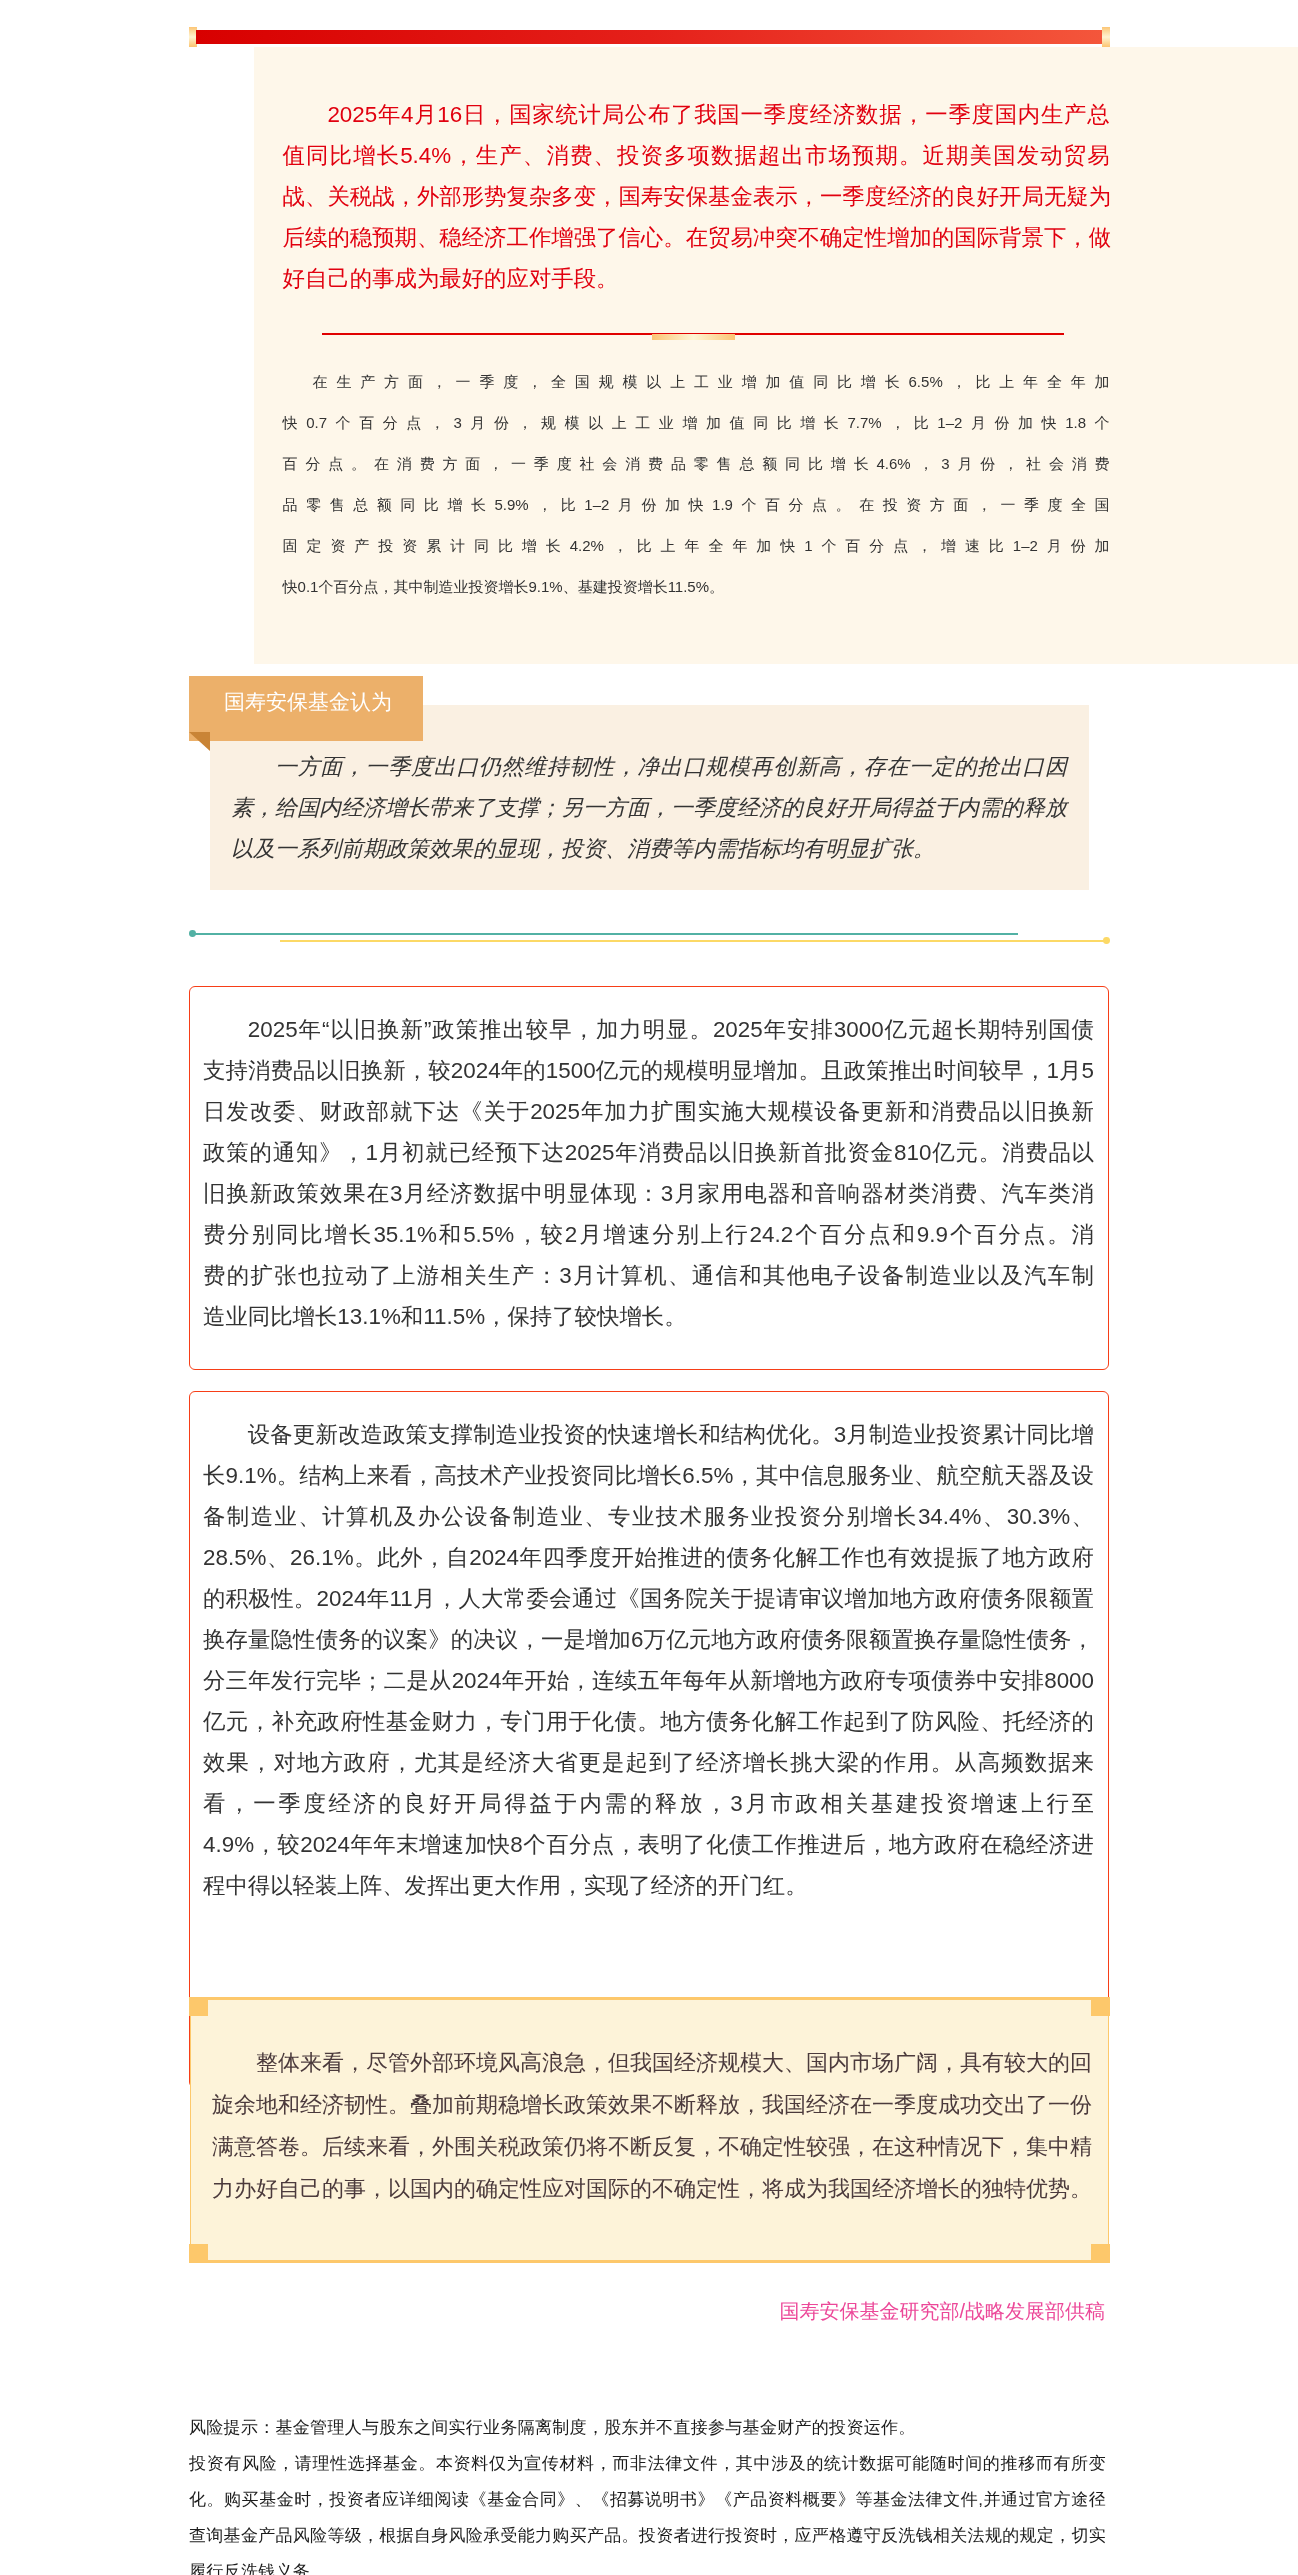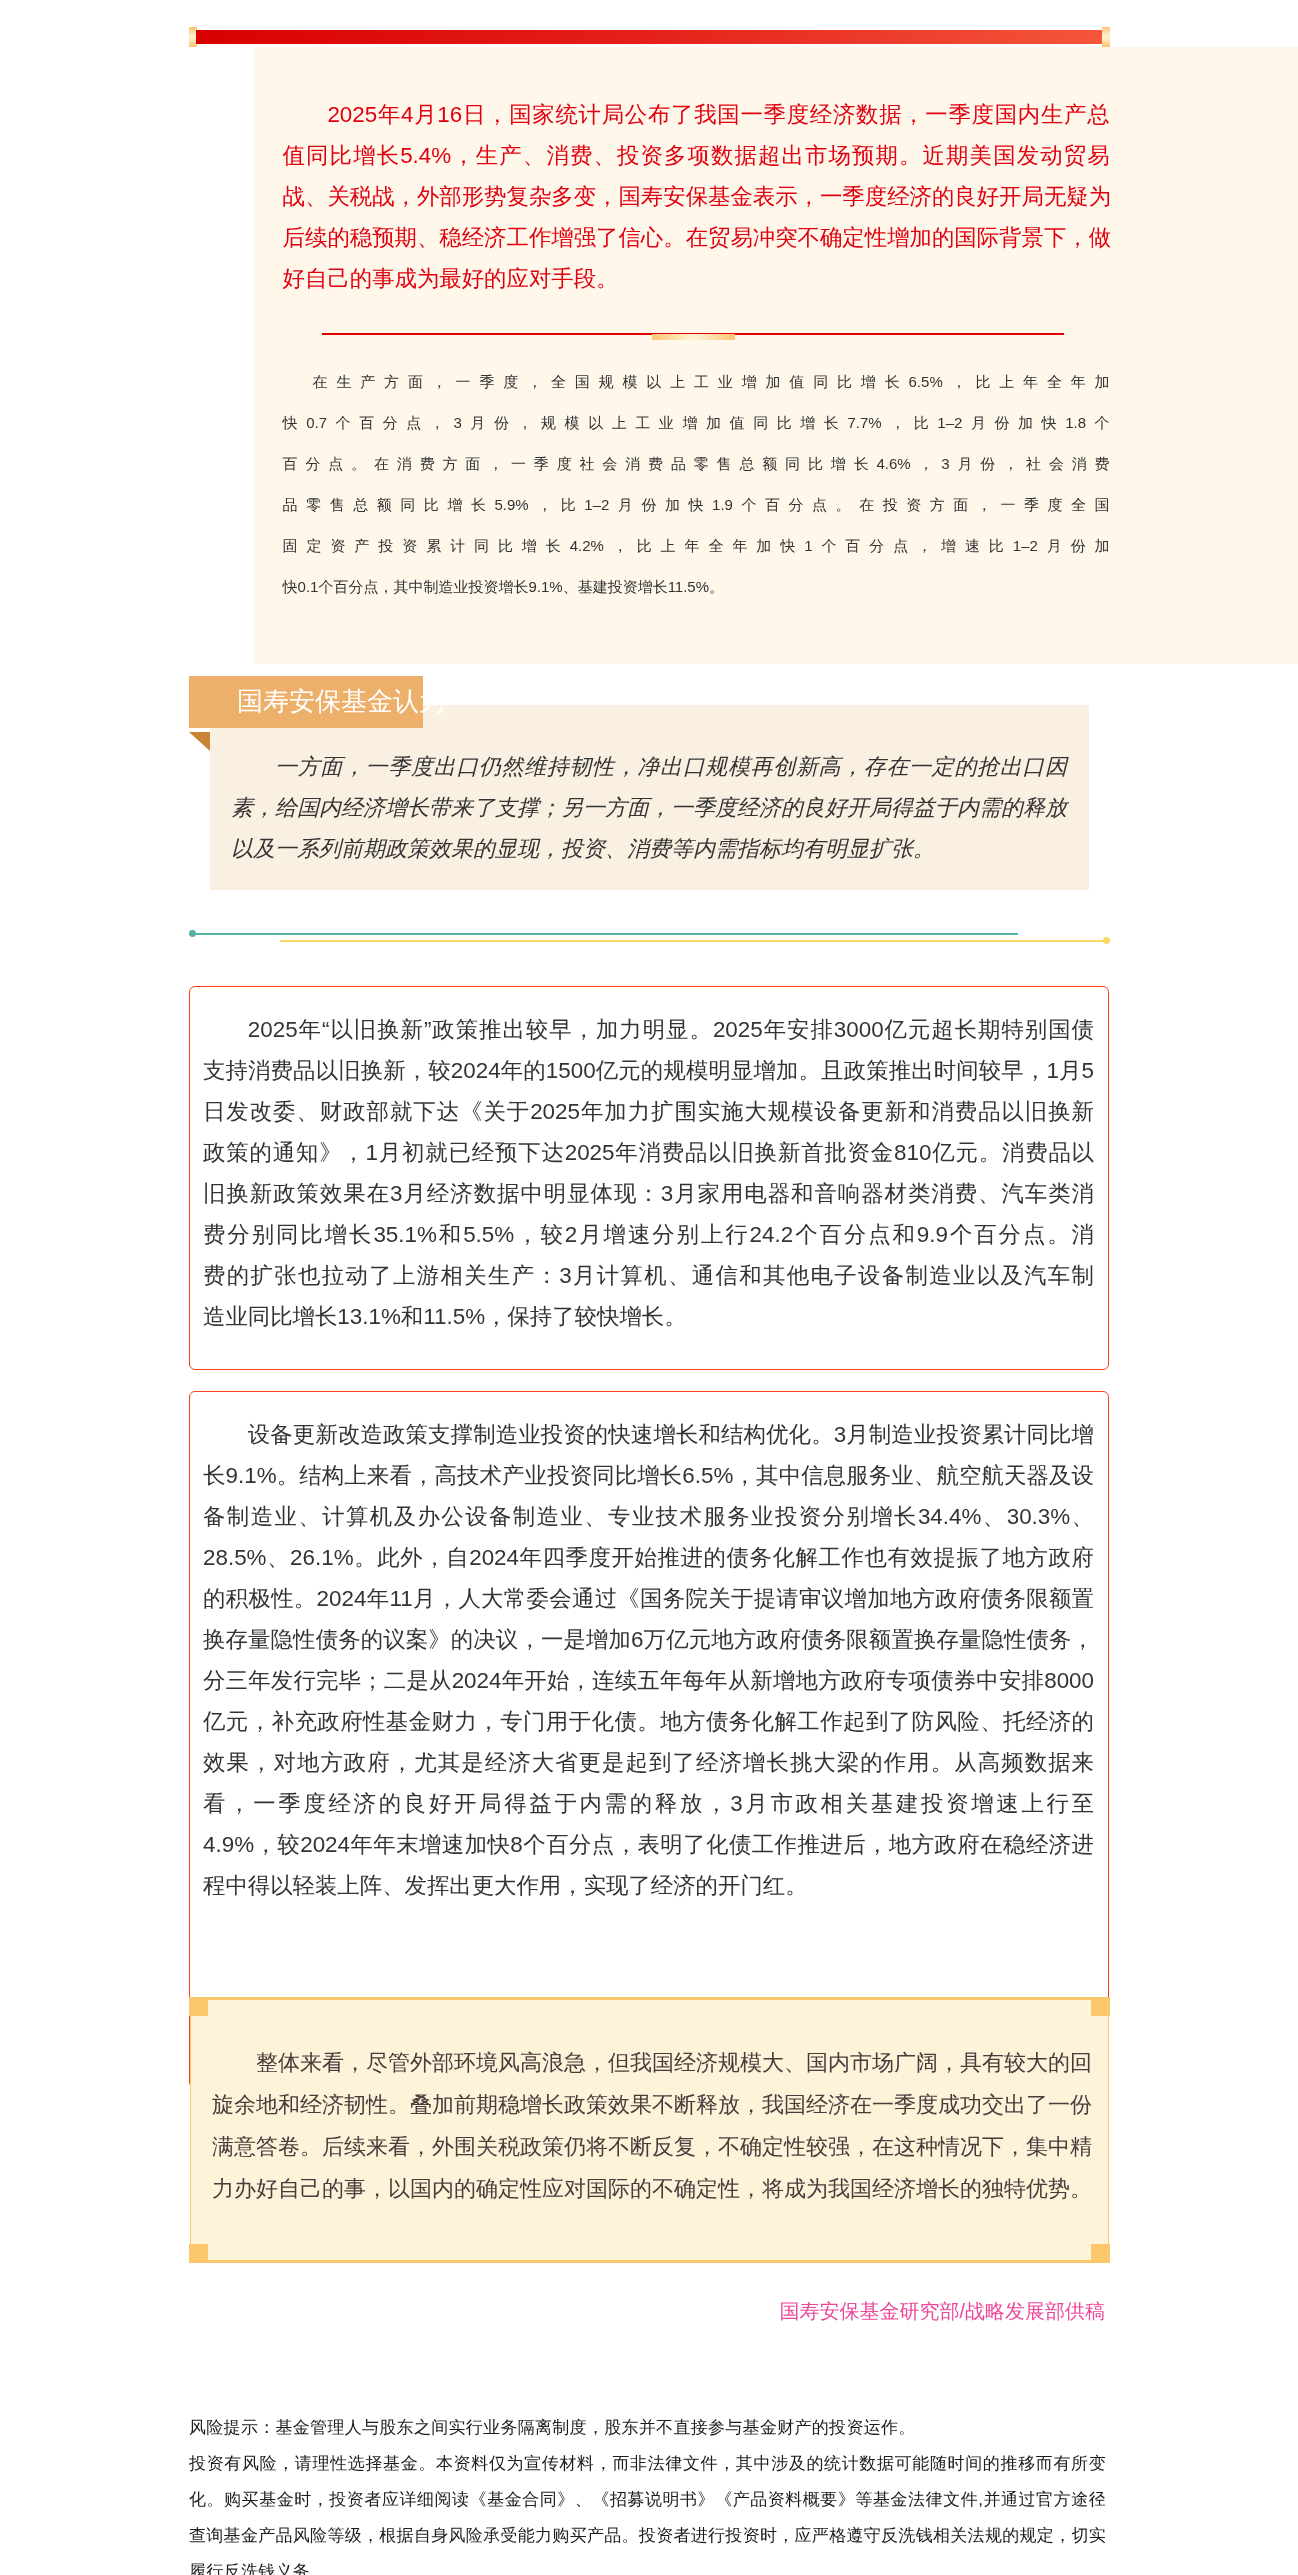--- a/index.html
+++ b/index.html
@@ -19,21 +19,21 @@
 
 #intro{left:209px;top:47px;width:1064px;height:617px;background:#fef7ea;margin-left:45px;}
 #intro .p-red{left:28.6px;top:47px;width:827px;font-size:22.4px;line-height:41px;color:#e1000f;}
 #intro .div-red{left:68px;top:286px;width:742px;height:1.9px;background:#e00000;}
 #intro .div-gold{left:398px;top:287px;width:83px;height:5.6px;background:linear-gradient(90deg,#fcc473 0%,#fdf6d6 50%,#fcc473 100%);}
 #intro .p-body{left:28.6px;top:314px;width:827px;font-size:15px;line-height:41px;color:#333333;}
 
 
 #tan{left:210px;top:705px;width:879px;height:185px;background:#faf0e2;font-style:italic;}
 #tan .p{left:21px;top:41px;width:836px;font-size:22px;line-height:41px;color:#333333;}
-#tab{left:189px;top:676px;width:234px;height:52px;background:#ecb06a;color:#ffffff;font-size:26px;line-height:51px;padding-left:48px;white-space:nowrap;}
+#tab{left:189px;top:676px;width:234px;height:65px;background:#ecb06a;color:#ffffff;font-size:21px;line-height:51px;padding-left:35px;white-space:nowrap;}
 #fold{left:189px;top:732px;width:0;height:0;border-top:19px solid #c98436;border-left:21px solid transparent;}
 
 
 #teal-line{left:192px;top:933px;width:826px;height:1.9px;background:#52b1a4;}
 #teal-dot{left:189px;top:930px;width:6.8px;height:6.8px;border-radius:50%;background:#52b1a4;}
 #gold-line{left:280px;top:940px;width:826px;height:1.9px;background:#fcd966;}
 #gold-dot{left:1103px;top:937px;width:6.8px;height:6.8px;border-radius:50%;background:#fcd966;}
 
 
 .rbox{border:1.2px solid #f73e17;border-radius:6px;background:#ffffff;}

